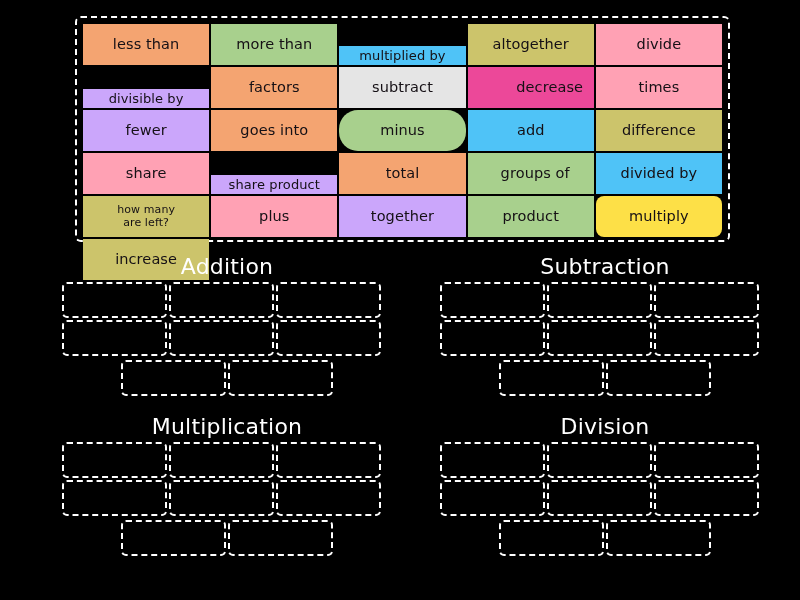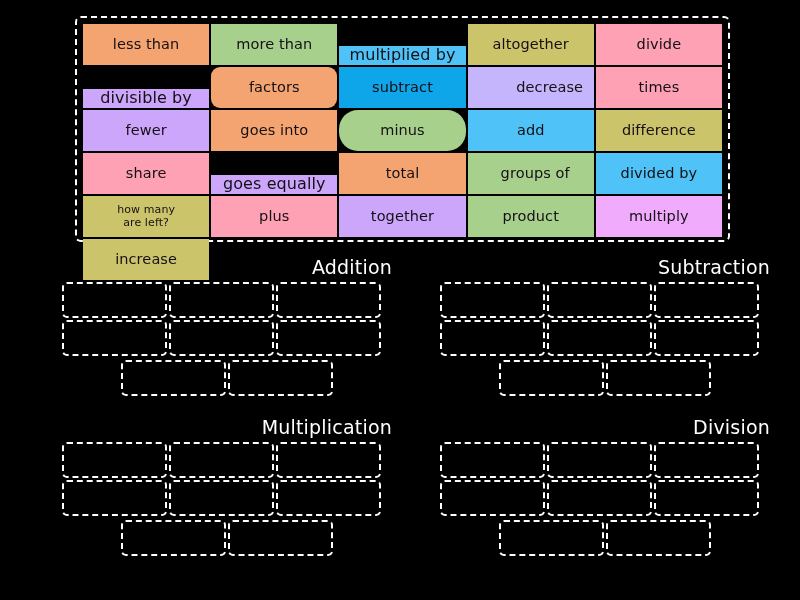--- a/index.html
+++ b/index.html
@@ -49,38 +49,38 @@
     padding: 0 2px;
     box-sizing: border-box;
     overflow: hidden;
     white-space: nowrap;
   }
   .tile.small {
     font-size: 11px;
     white-space: normal;
     line-height: 1.15;
   }
-  .tile.tight { font-size: 16px; margin-top: 22px; }
+  .tile.tight { font-size: 13px; margin-top: 22px; }
   .tile.empty { background: transparent; }
 
   
   .category {
     position: absolute;
     width: 330px;
     height: 160px;
   }
   #cat-addition        { left: 62px;  top: 256px; }
   #cat-subtraction     { left: 440px; top: 256px; }
   #cat-multiplication  { left: 62px;  top: 416px; }
   #cat-division        { left: 440px; top: 416px; }
 
   .cat-title {
-    text-align: right;
+    text-align: center;
     color: #ffffff;
-    font-size: 19px;
+    font-size: 22px;
     line-height: 22px;
     height: 24px;
     letter-spacing: 0.2px;
   }
   .zone-rows {
     margin-top: 2px;
   }
   .zone-row {
     display: flex;
     justify-content: flex-start;
@@ -104,39 +104,39 @@
 <body>
 
 <div id="word-bank">
   <div id="tile-grid">
       <div class="tile" style="background: rgb(244, 164, 113);">less than</div>
       <div class="tile" style="background: rgb(168, 208, 141);">more than</div>
       <div class="tile tight" style="background: rgb(79, 195, 247);">multiplied by</div>
       <div class="tile" style="background: rgb(204, 196, 107);">altogether</div>
       <div class="tile" style="background: rgb(255, 161, 180);">divide</div>
       <div class="tile tight" style="background: rgb(203, 166, 251);">divisible by</div>
-      <div class="tile" style="background: rgb(244, 164, 113); border-radius: 9px;">factors</div>
-      <div class="tile" style="background: #0ea5e9;">subtract</div>
-      <div class="tile" style="background: #c4b5fd; padding-left: 40px;">decrease</div>
+      <div class="tile" style="background: rgb(244, 164, 113);">factors</div>
+      <div class="tile" style="background: #e5e5e5;">subtract</div>
+      <div class="tile" style="background: #ec4899; padding-left: 40px;">decrease</div>
       <div class="tile" style="background: rgb(255, 161, 180);">times</div>
       <div class="tile" style="background: rgb(203, 166, 251);">fewer</div>
       <div class="tile" style="background: rgb(244, 164, 113);">goes into</div>
       <div class="tile" style="background: rgb(168, 208, 141); border-radius: 19px;">minus</div>
       <div class="tile" style="background: rgb(79, 195, 247);">add</div>
       <div class="tile" style="background: rgb(204, 196, 107);">difference</div>
       <div class="tile" style="background: rgb(255, 161, 180);">share</div>
-      <div class="tile tight" style="background: rgb(203, 166, 251);">goes equally</div>
+      <div class="tile tight" style="background: rgb(203, 166, 251);">share product</div>
       <div class="tile" style="background: rgb(244, 164, 113);">total</div>
       <div class="tile" style="background: rgb(168, 208, 141); padding-left: 11px;">groups of</div>
       <div class="tile" style="background: rgb(79, 195, 247);">divided by</div>
       <div class="tile small" style="background: rgb(204, 196, 107);">how many<br>are left?</div>
       <div class="tile" style="background: rgb(255, 161, 180);">plus</div>
       <div class="tile" style="background: rgb(203, 166, 251);">together</div>
       <div class="tile" style="background: rgb(168, 208, 141);">product</div>
-      <div class="tile" style="background: #f0abfc;">multiply</div>
+      <div class="tile" style="background: #fde047; border-radius: 8px;">multiply</div>
       <div class="tile" style="background: rgb(204, 196, 107);">increase</div>
       <div class="tile empty" style="background: transparent;"></div>
       <div class="tile empty" style="background: transparent;"></div>
     </div>
 </div>
 
 <div class="category" id="cat-addition">
   <div class="cat-title">Addition</div>
   <div class="zone-rows">
       <div class="zone-row">

